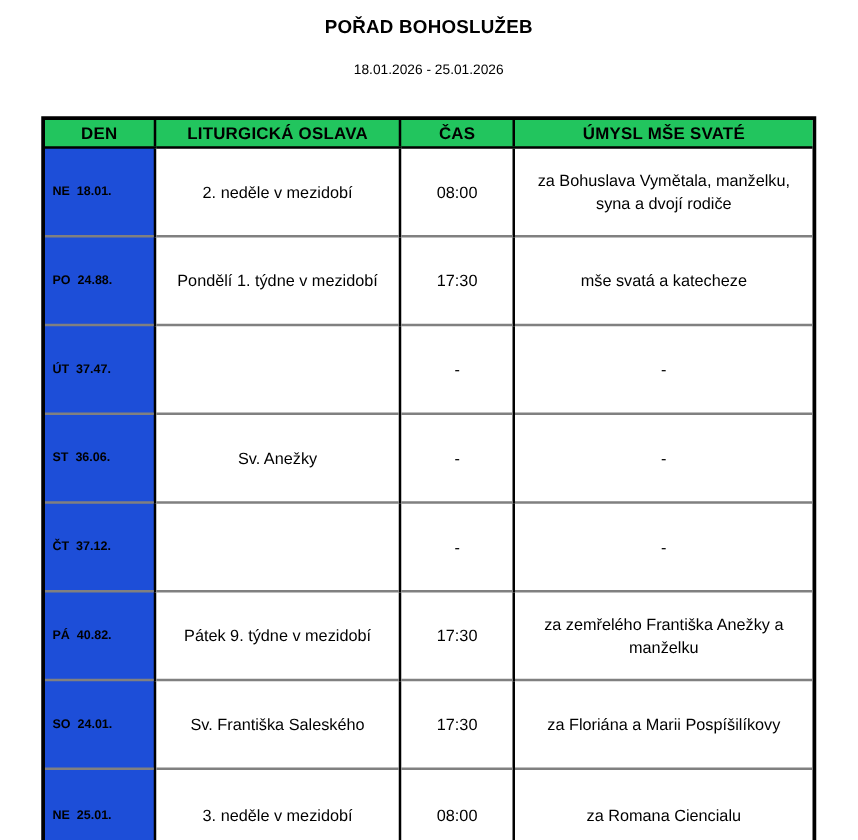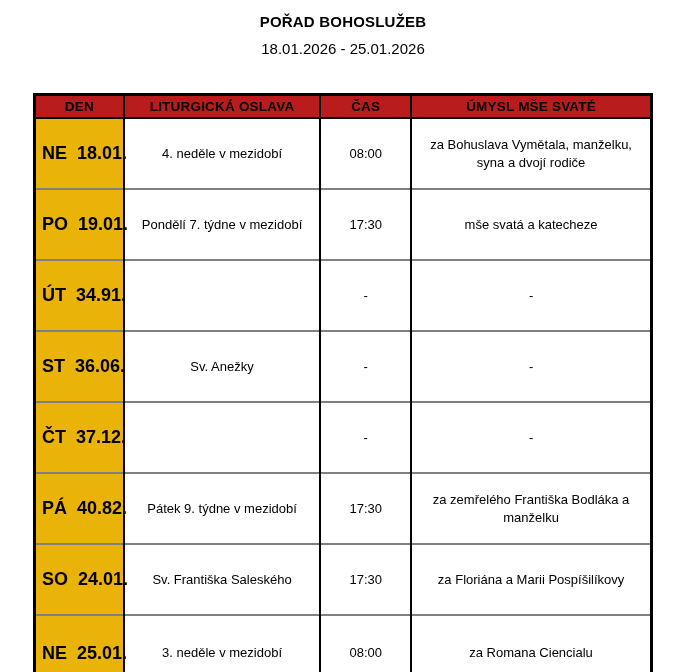--- a/index.html
+++ b/index.html
@@ -27,44 +27,44 @@
     font-size: 15px;
     font-weight: bold;
     letter-spacing: 0.2px;
   }
   .title-line2 {
     font-size: 15px;
     font-weight: bold;
     letter-spacing: 0.2px;
   }
   .title-line3 {
-    font-size: 15px;
+    font-size: 11px;
     font-weight: normal;
-    margin-top: 6px;
+    margin-top: 17px;
   }
   .table-wrap {
     position: absolute;
     left: 33px;
     top: 93px;
     width: 614px;
     border: 3px solid #000000;
   }
   table.schedule {
     border-collapse: collapse;
     table-layout: fixed;
     width: 100%;
     font-size: 13px;
   }
   col.c-den   { width: 14.3%; }
   col.c-lit   { width: 32.0%; }
   col.c-cas   { width: 14.8%; }
   col.c-umysl { width: 38.9%; }
 
   th {
-    background: #b91c1c;
+    background: #22c55e;
     font-weight: bold;
     font-size: 13.5px;
     text-align: center;
     height: 19px;
     padding: 1px 2px;
     border-bottom: 2px solid #000000;
     letter-spacing: 0.2px;
   }
   th:not(:first-child),
   td:not(:first-child) {
@@ -77,26 +77,26 @@
     height: 65px;
     vertical-align: middle;
     text-align: center;
     padding: 2px 12px;
     line-height: 1.35;
   }
   tbody tr:last-child td {
     height: 70px;
   }
   td.day-cell {
-    background: #eab308;
+    background: #1d4ed8;
     font-weight: bold;
-    text-align: center;
+    text-align: left;
     padding: 2px 2px 2px 6px;
     white-space: pre;
-    font-size: 18px;
+    font-size: 10px;
   }
   td.time-cell {
     padding: 2px 0;
   }
   td.intention-cell {
     padding: 2px 8px;
   }
 </style>
 </head>
 <body>
@@ -120,53 +120,53 @@
         <tr>
           <th>DEN</th>
           <th>LITURGICKÁ OSLAVA</th>
           <th>ČAS</th>
           <th>ÚMYSL MŠE SVATÉ</th>
         </tr>
       </thead>
       <tbody>
         <tr>
           <td class="day-cell">NE  18.01.</td>
-          <td class="celebration-cell">4. neděle v mezidobí</td>
+          <td class="celebration-cell">2. neděle v mezidobí</td>
           <td class="time-cell">08:00</td>
           <td class="intention-cell">za Bohuslava Vymětala, manželku, syna a dvojí rodiče</td>
         </tr>
         <tr>
-          <td class="day-cell">PO  19.01.</td>
-          <td class="celebration-cell">Pondělí 7. týdne v mezidobí</td>
+          <td class="day-cell">PO  24.88.</td>
+          <td class="celebration-cell">Pondělí 1. týdne v mezidobí</td>
           <td class="time-cell">17:30</td>
           <td class="intention-cell">mše svatá a katecheze</td>
         </tr>
         <tr>
-          <td class="day-cell">ÚT  34.91.</td>
+          <td class="day-cell">ÚT  37.47.</td>
           <td class="celebration-cell"></td>
           <td class="time-cell">-</td>
           <td class="intention-cell">-</td>
         </tr>
         <tr>
           <td class="day-cell">ST  36.06.</td>
           <td class="celebration-cell">Sv. Anežky</td>
           <td class="time-cell">-</td>
           <td class="intention-cell">-</td>
         </tr>
         <tr>
           <td class="day-cell">ČT  37.12.</td>
           <td class="celebration-cell"></td>
           <td class="time-cell">-</td>
           <td class="intention-cell">-</td>
         </tr>
         <tr>
           <td class="day-cell">PÁ  40.82.</td>
           <td class="celebration-cell">Pátek 9. týdne v mezidobí</td>
           <td class="time-cell">17:30</td>
-          <td class="intention-cell">za zemřelého Františka Bodláka a manželku</td>
+          <td class="intention-cell">za zemřelého Františka Anežky a manželku</td>
         </tr>
         <tr>
           <td class="day-cell">SO  24.01.</td>
           <td class="celebration-cell">Sv. Františka Saleského</td>
           <td class="time-cell">17:30</td>
           <td class="intention-cell">za Floriána a Marii Pospíšilíkovy</td>
         </tr>
         <tr>
           <td class="day-cell">NE  25.01.</td>
           <td class="celebration-cell">3. neděle v mezidobí</td>

